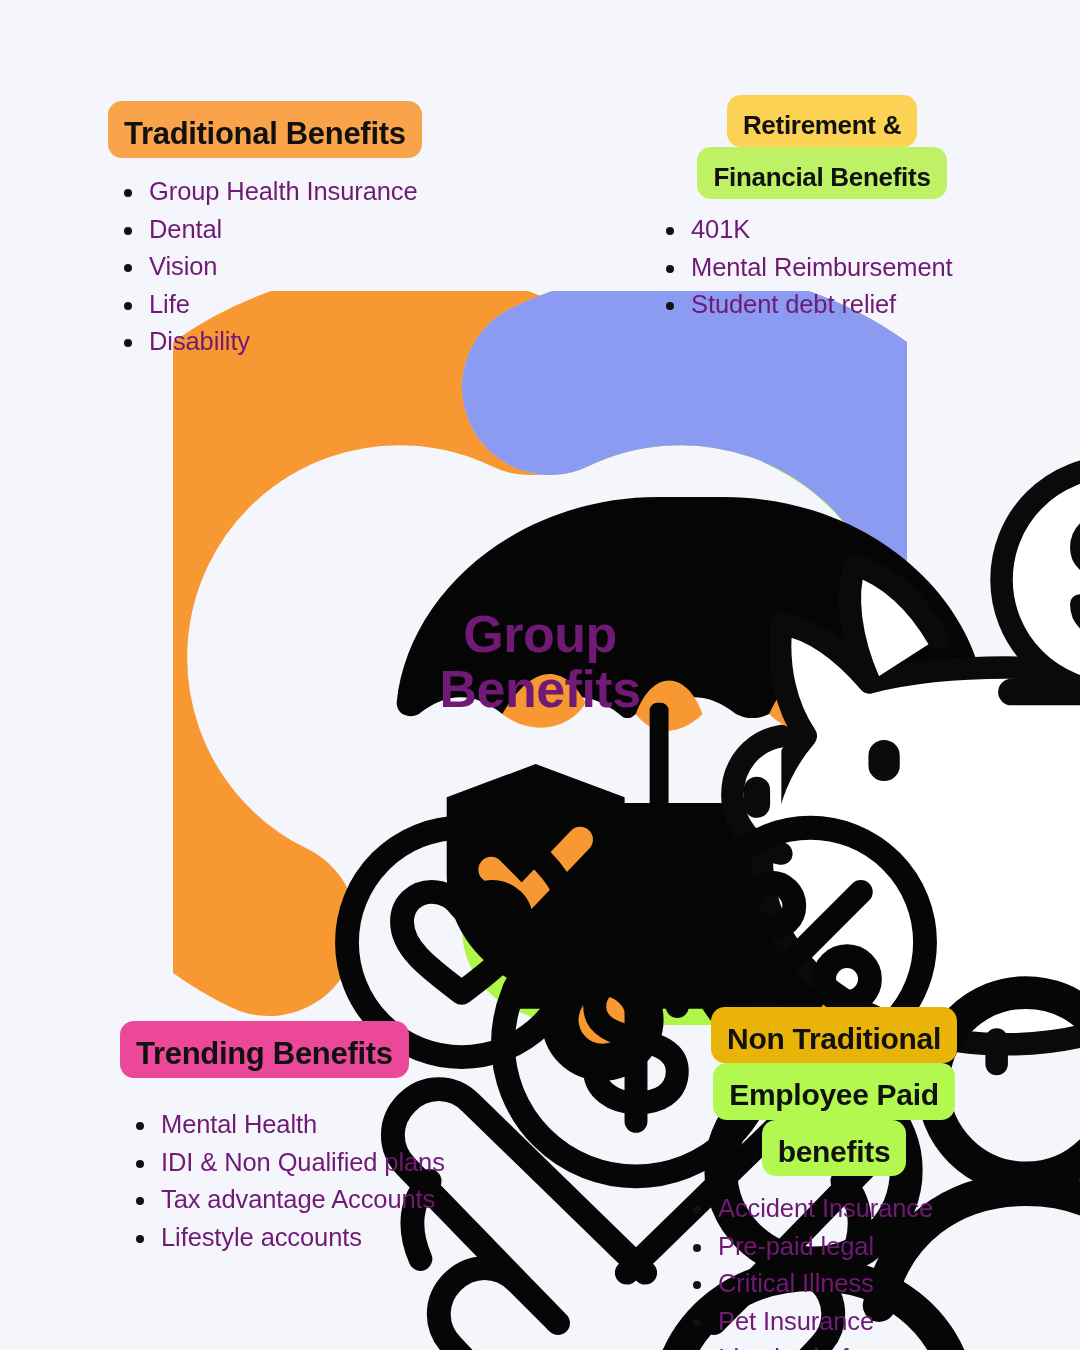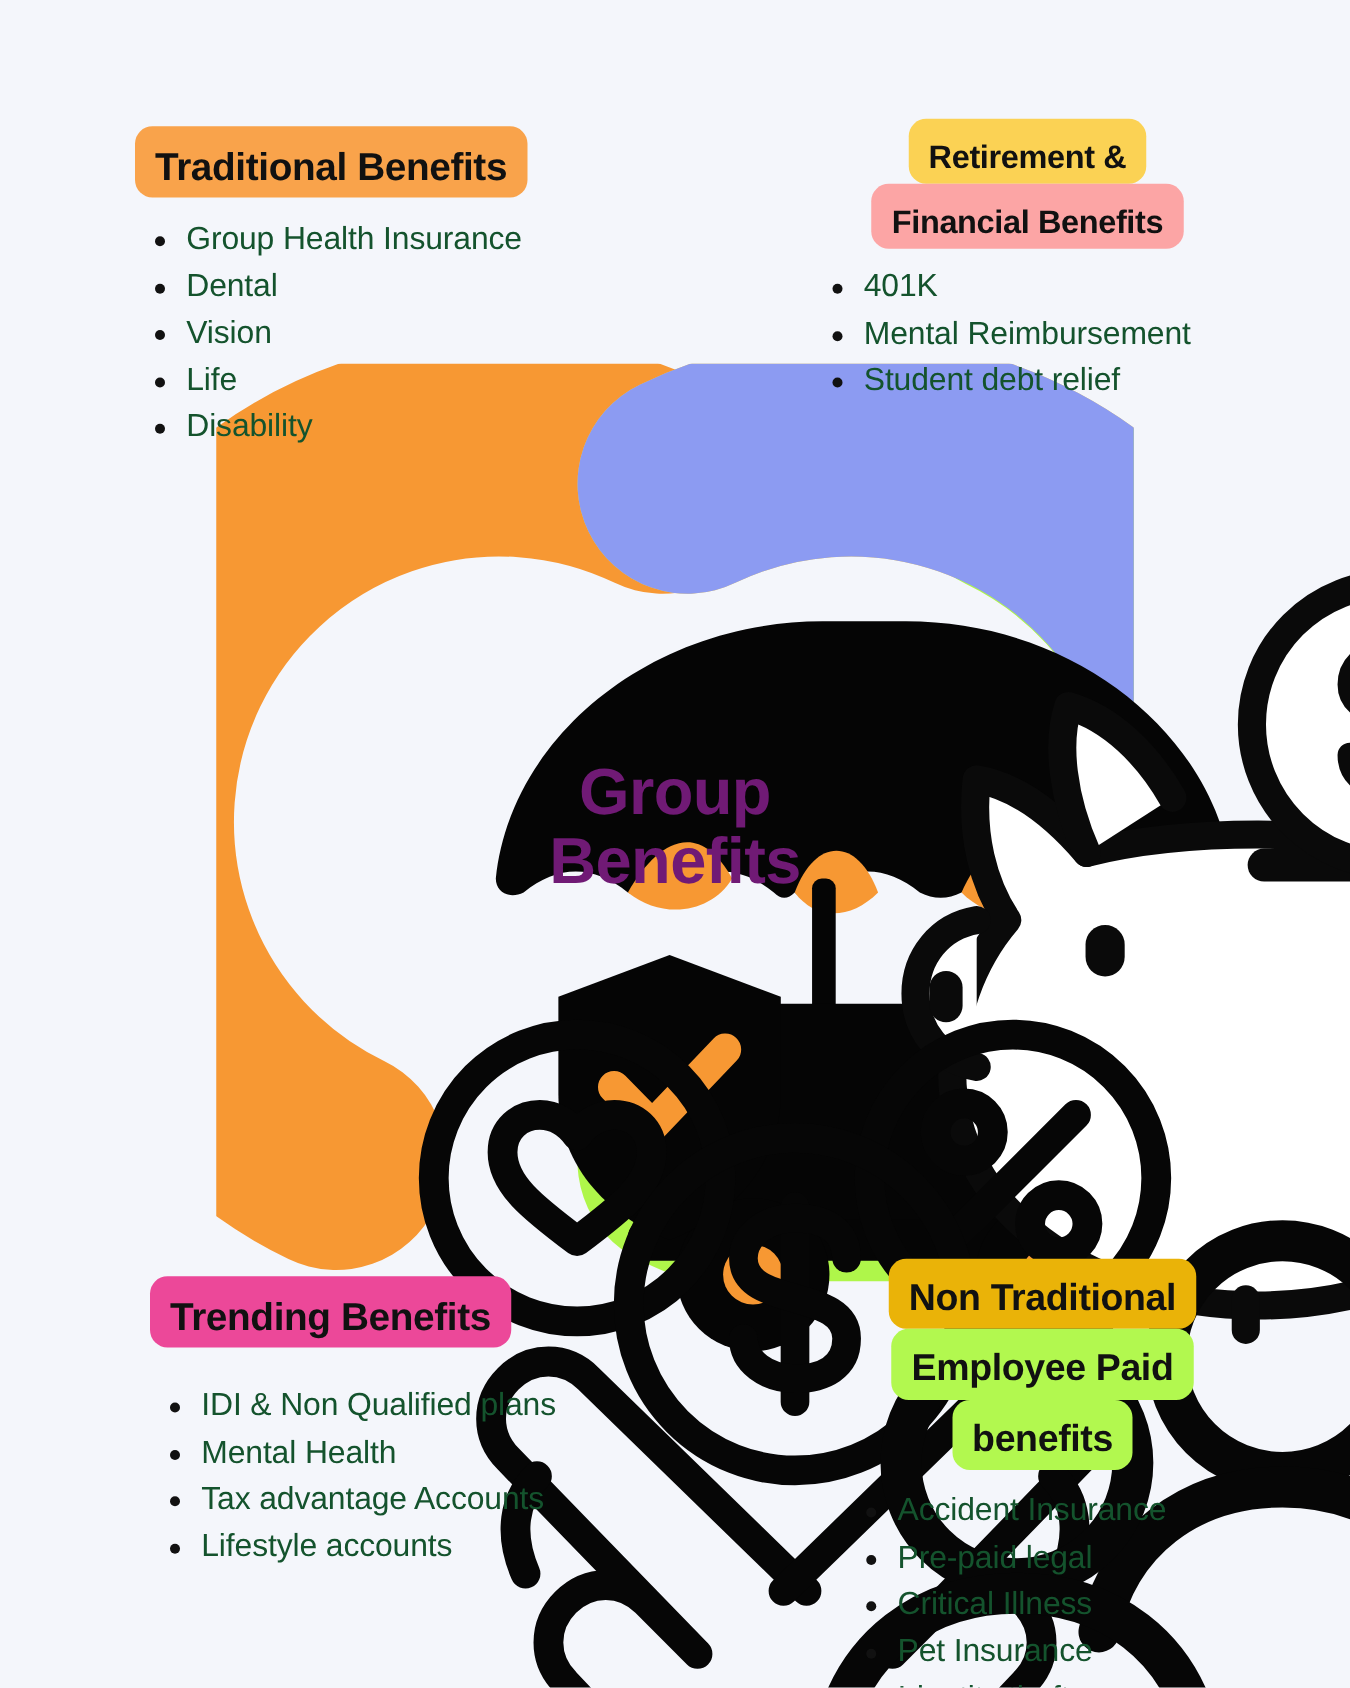--- a/index.html
+++ b/index.html
@@ -83,21 +83,21 @@
   }
 
   .bullets {
     list-style: none;
     margin: 0;
     padding: 0;
   }
   .bullets li {
     position: relative;
     font-size: 25.5px;
-    color: #14532d;
+    color: #701a75;
     line-height: 1.47;
     padding-left: 33px;
     white-space: nowrap;
     letter-spacing: -0.1px;
   }
   .bullets li::before {
     content: "";
     position: absolute;
     left: 8px;
     top: 16px;
@@ -267,36 +267,36 @@
       <li>Dental</li>
       <li>Vision</li>
       <li>Life</li>
       <li>Disability</li>
     </ul>
   </div>
 
   <div class="block" id="block-retirement">
     <div class="badge-wrap center">
       <span class="badge-line" style="background:#FBD254">Retirement &amp;</span>
-      <span class="badge-line" style="background:#fca5a5">Financial Benefits</span>
+      <span class="badge-line" style="background:#bef264">Financial Benefits</span>
     </div>
     <ul class="bullets">
       <li>401K</li>
       <li>Mental Reimbursement</li>
       <li>Student debt relief</li>
     </ul>
   </div>
 
   <div class="block" id="block-trending">
     <div class="badge-wrap">
       <span class="badge-line" style="background:#ec4899">Trending Benefits</span>
     </div>
     <ul class="bullets">
+      <li>Mental Health</li>
       <li>IDI &amp; Non Qualified plans</li>
-      <li>Mental Health</li>
       <li>Tax advantage Accounts</li>
       <li>Lifestyle accounts</li>
     </ul>
   </div>
 
   <div class="block" id="block-nontraditional">
     <div class="badge-wrap center">
       <span class="badge-line" style="background:#eab308">Non Traditional</span>
       <span class="badge-line" style="background:#B2F84F">Employee Paid</span>
       <span class="badge-line" style="background:#B2F84F">benefits</span>

